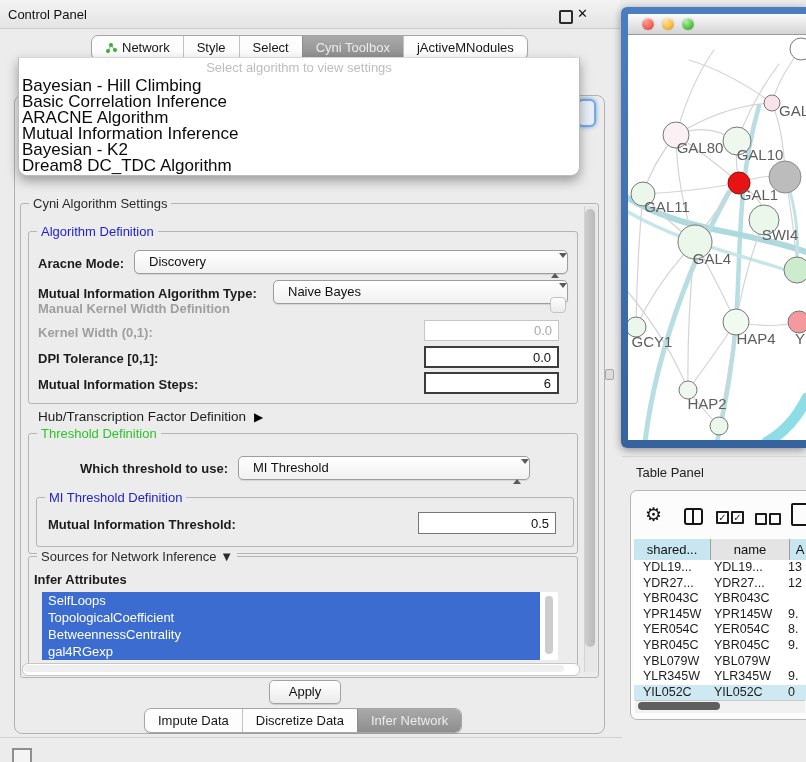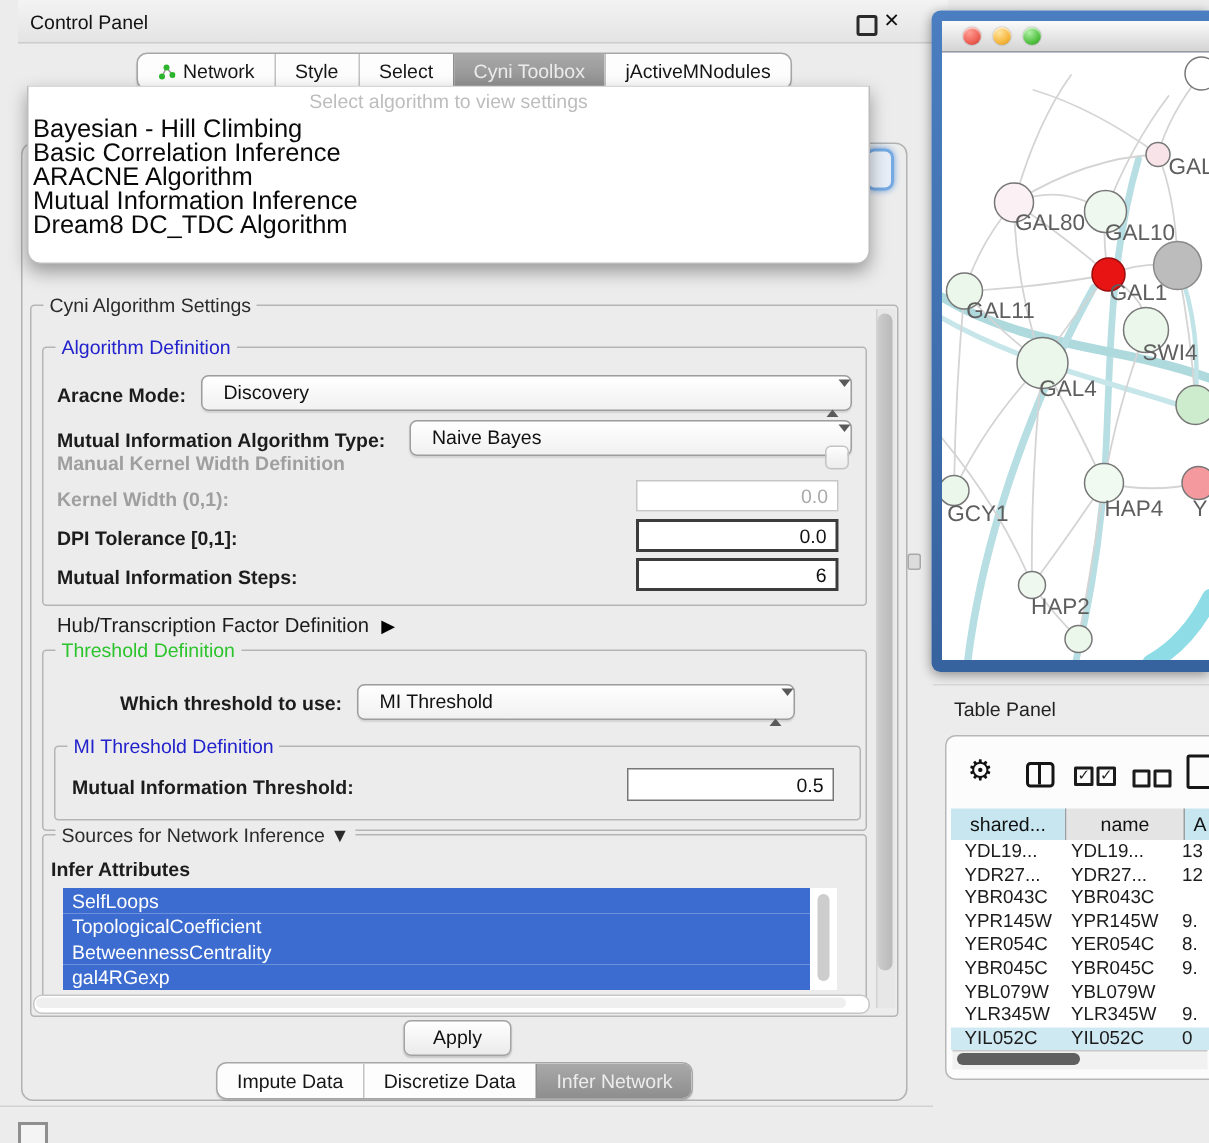--- a/index.html
+++ b/index.html
@@ -4,21 +4,21 @@
 <style>
   html,body{margin:0;padding:0}
   body{width:806px;height:762px;overflow:hidden;background:#ececec;
        font-family:"Liberation Sans","DejaVu Sans",sans-serif;color:#1c1c1c}
   #root{position:absolute;left:0;top:0;width:806px;height:762px}
   .abs{position:absolute}
   .lbl{position:absolute;font-size:13px;font-weight:bold;color:#1c1c1c;white-space:nowrap}
   .lbl.dis{color:#9f9f9f}
   .plain{font-weight:normal}
   
-  #titlebar{left:12px;top:0;width:620px;height:28px;background:linear-gradient(#f3f3f3,#e4e4e4);border-bottom:1px solid #cccccc}
+  #titlebar{left:0;top:0;width:620px;height:28px;background:linear-gradient(#f3f3f3,#e4e4e4);border-bottom:1px solid #cccccc}
   #cp-title{position:absolute;left:8px;top:7px;font-size:13px;color:#111}
   #float-ic{position:absolute;left:559px;top:10px;width:10px;height:10px;border:2px solid #2a2a2a;border-radius:2px;background:transparent}
   #close-ic{position:absolute;left:577px;top:6px;font-size:13px;font-weight:bold;color:#111}
   
   .tabbar{position:absolute;display:flex;height:23px;background:#fdfdfd;border:1px solid #a6a6a6;border-radius:7px;overflow:hidden;box-shadow:0 1px 1px rgba(0,0,0,.12)}
   #toptabs{left:91px;top:35px;z-index:20}
   #bottabs{left:144px;top:708px}
   .tab{font-size:13px;line-height:23px;padding:0 13px;color:#161616;border-left:1px solid #c2c2c2;display:flex;align-items:center;gap:5px;white-space:nowrap}
   .tab:first-child{border-left:none}
   .tab.sel{background:linear-gradient(#a9a9a9,#8e8e8e);color:#ececec;border-left-color:#8e8e8e}
@@ -205,20 +205,21 @@
   <div id="mini-ic" class="abs"></div>
   <div id="splitter" class="abs"></div>
 
   <div id="popup" class="abs">
     <div class="pph">Select algorithm to view settings</div>
     <div id="pitems">
         <div class="pitem">Bayesian - Hill Climbing</div>
         <div class="pitem">Basic Correlation Inference</div>
         <div class="pitem b">ARACNE Algorithm</div>
         <div class="pitem">Mutual Information Inference</div>
+        <div class="pitem">Bayesian - K2</div>
         <div class="pitem">Dream8 DC_TDC Algorithm</div>
       </div>
   </div>
 
   <div id="netwin" class="abs"></div>
   <div id="nettitle" class="abs">
     <span class="light" style="left:14px;background:radial-gradient(circle at 35% 30%,#ff9d94,#ee6055 60%,#c8362c)"></span>
     <span class="light" style="left:34px;background:radial-gradient(circle at 35% 30%,#ffe3a0,#f6b73c 60%,#d4901a)"></span>
     <span class="light" style="left:54px;background:radial-gradient(circle at 35% 30%,#b0f0a5,#52c242 60%,#2e9422)"></span>
   </div>

